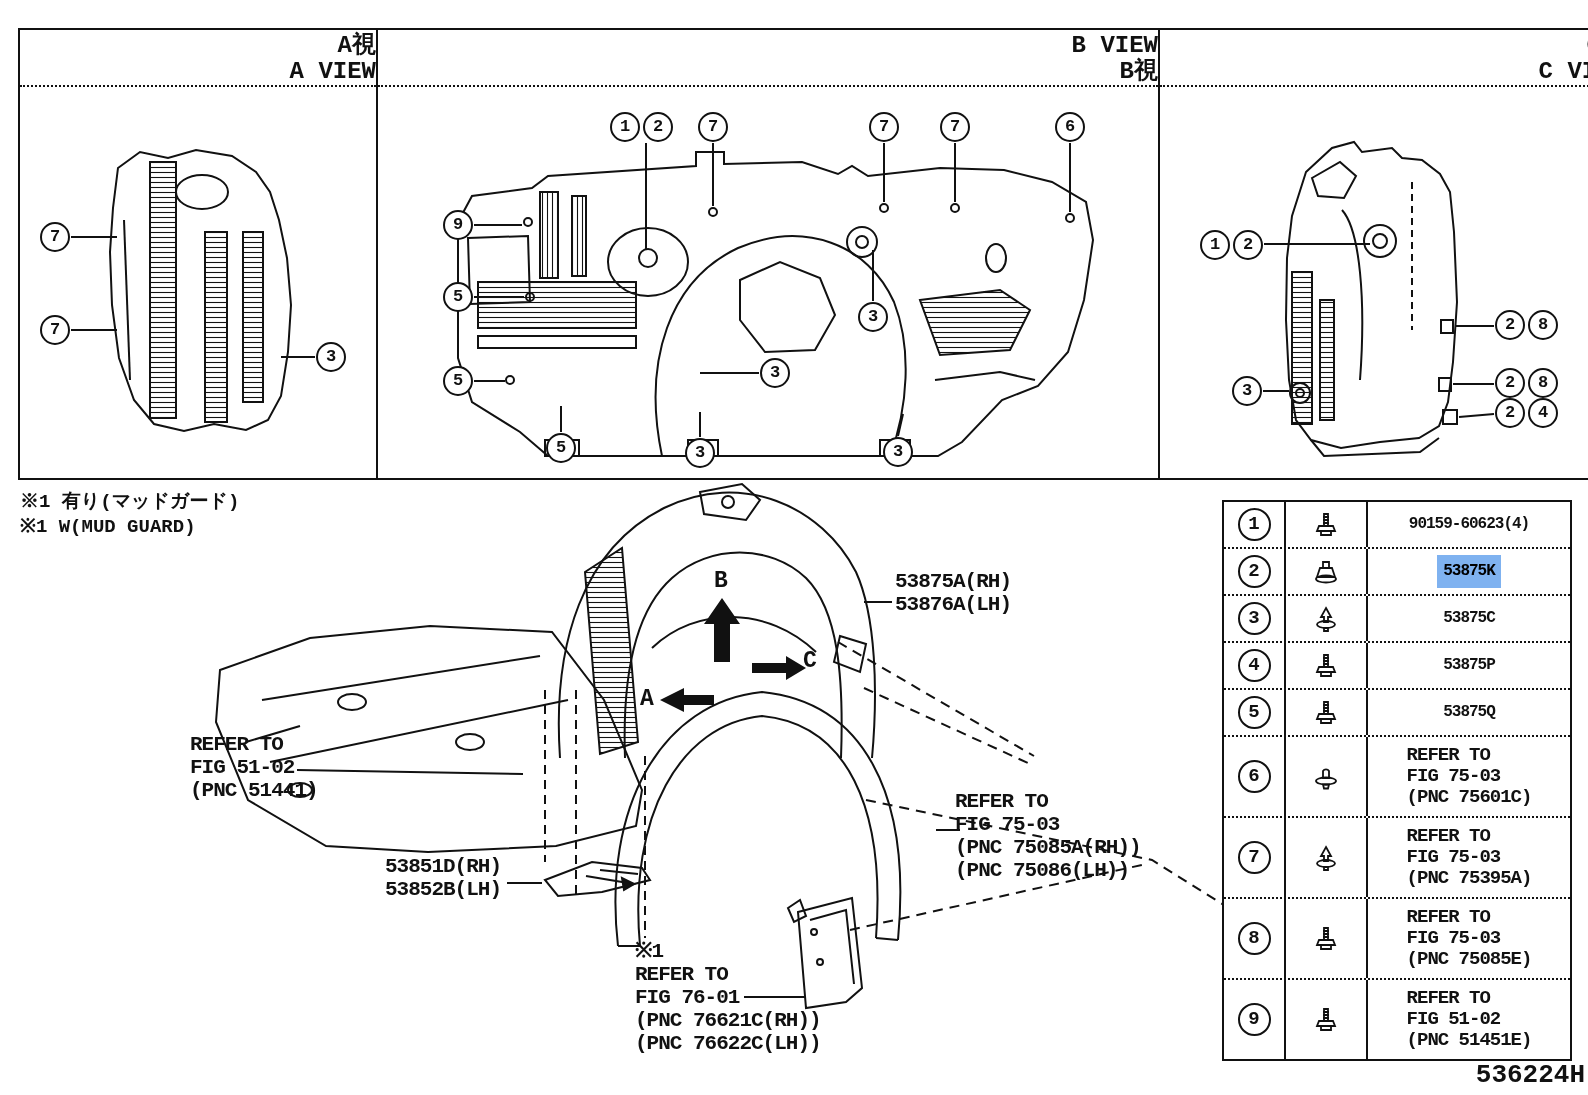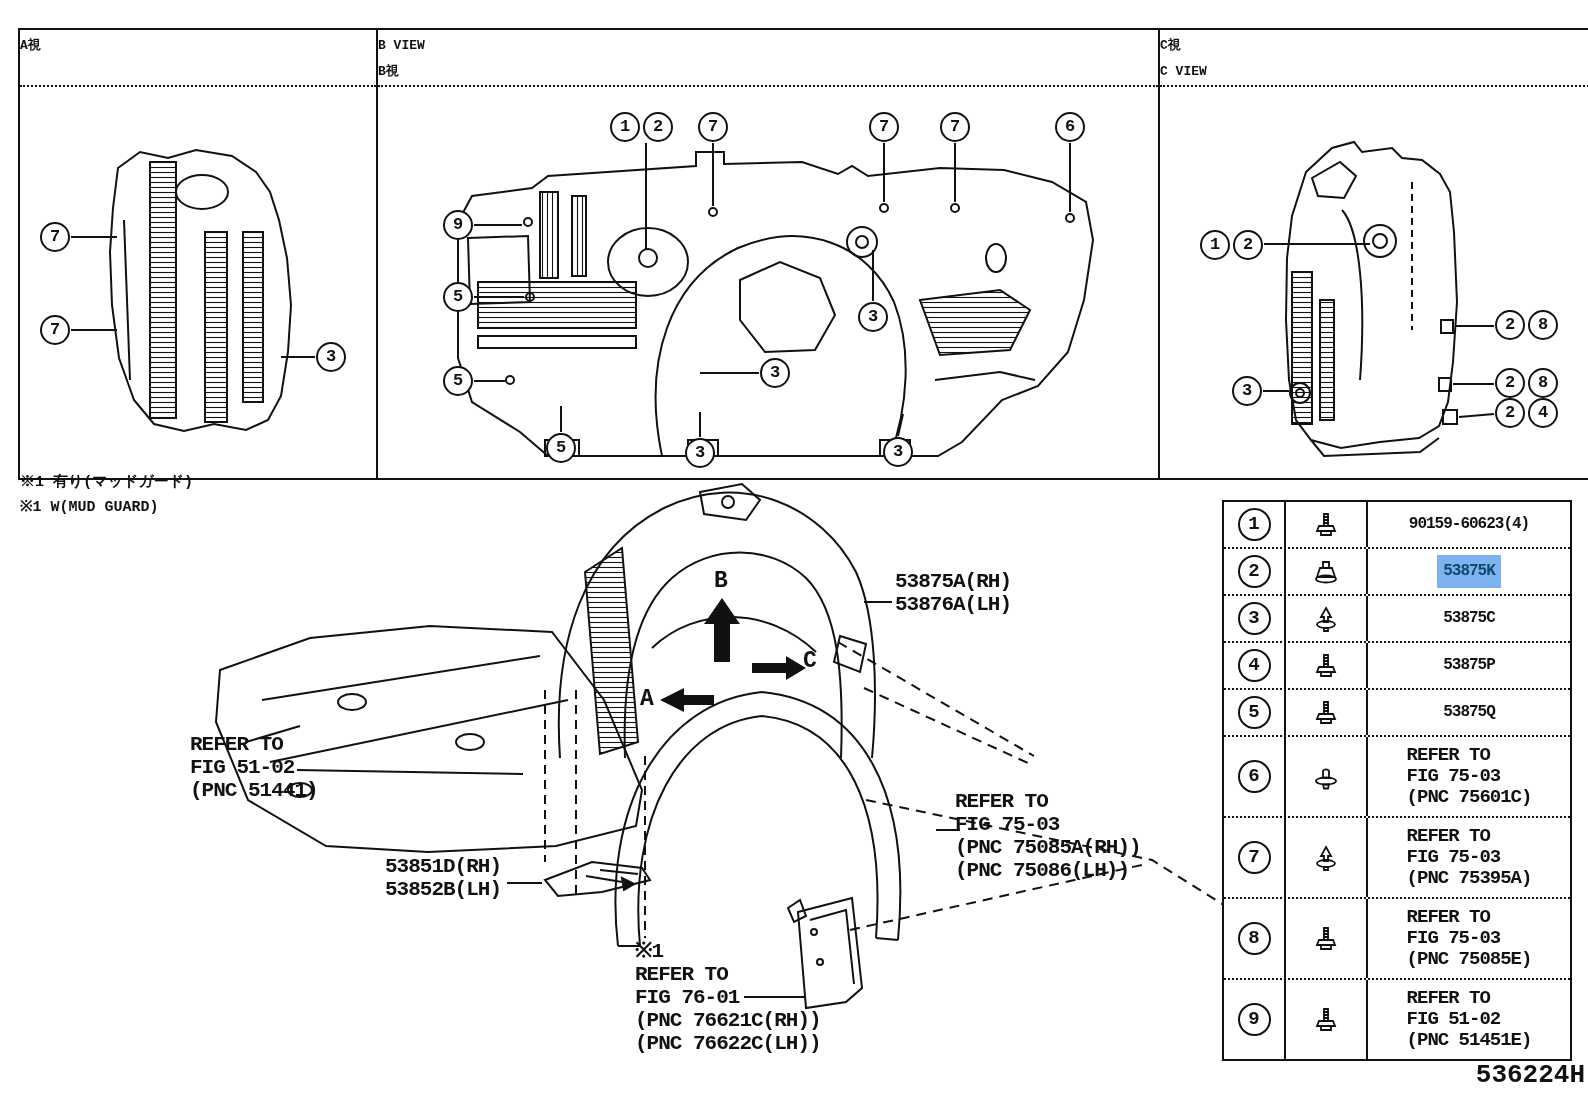--- a/index.html
+++ b/index.html
@@ -1,42 +1,42 @@
 <!DOCTYPE html>
 <html><head>
 <meta charset="utf-8">
 <style>
   html,body{margin:0;padding:0;background:#fff;}
   body{width:1588px;height:1095px;position:relative;overflow:hidden;
        font-family:"Liberation Mono","DejaVu Sans Mono",monospace;color:#111;}
   
   .vbox{position:absolute;top:28px;height:452px;border:2px solid #111;box-sizing:border-box;background:transparent;}
   .vbox .vhead{position:absolute;left:0;top:0;width:100%;height:57px;border-bottom:2px dotted #111;
-       box-sizing:border-box;text-align:left;font-weight:bold;font-size:13px;line-height:26px;padding-top:3px;}
+       box-sizing:border-box;text-align:right;font-weight:bold;font-size:24px;line-height:26px;padding-top:3px;}
   
   .co{position:absolute;width:30px;height:30px;border:2.5px solid #111;border-radius:50%;
       background:#fff;box-sizing:border-box;text-align:center;font-weight:bold;font-size:17px;
       line-height:25px;transform:translate(-50%,-50%);z-index:5;}
   
   .lbl{position:absolute;font-weight:bold;font-size:21px;line-height:23px;letter-spacing:-1px;white-space:pre-line;z-index:4;}
   .dir{position:absolute;font-weight:bold;font-size:23px;z-index:4;}
   
   .ptable{position:absolute;left:1222px;top:500px;width:346px;border:2px solid #111;box-sizing:content-box;background:#fff;z-index:6;}
   .prow{display:flex;align-items:stretch;border-top:2px dotted #111;}
   .prow:first-child{border-top:none;}
   .rshort{height:45px;} .rtall{height:79px;}
   .pc{display:flex;align-items:center;justify-content:center;box-sizing:border-box;}
   .pc1{width:60px;}
   .pc2{width:84px;border-left:2px solid #111;border-right:2px solid #111;}
   .pc3{flex:1;}
   .cnum{width:33px;height:33px;border:2.5px solid #111;border-radius:50%;box-sizing:border-box;
         text-align:center;font-weight:bold;font-size:19px;line-height:28px;}
   .pno{font-weight:bold;font-size:16px;letter-spacing:-1px;white-space:pre-line;text-align:left;line-height:21px;}
-  .hl{background:#7FB2F0;color:#0c4a6e;padding:6px 6px;}
-  .note{position:absolute;left:20px;top:470px;font-weight:bold;font-size:15px;line-height:25px;white-space:pre-line;z-index:4;}
+  .hl{background:#7FB2F0;color:#000000;padding:6px 6px;}
+  .note{position:absolute;left:20px;top:490px;font-weight:bold;font-size:19px;line-height:25px;white-space:pre-line;z-index:4;}
   .footer{position:absolute;left:1460px;top:1060px;width:125px;text-align:right;font-weight:bold;font-size:26px;z-index:4;}
   svg.art{position:absolute;left:0;top:0;z-index:1;}
   .ficon{display:block;}
 </style>
 </head>
 <body>
 
 <svg width="0" height="0" style="position:absolute">
   <defs>
     <g id="sym-screw" stroke="#111" stroke-width="1.8" fill="none">
@@ -59,20 +59,21 @@
       <path d="M10,7 a3.5,3.5 0 0 1 6,0 l0,7 h-6 z"></path>
       <ellipse cx="13" cy="17" rx="10" ry="3.5"></ellipse>
       <path d="M10,20.5 h6 l-1,4 h-4 z"></path>
     </g>
   </defs>
 </svg>
 
 <div class="vbox" style="left:18px;width:360px;">
   <div class="vhead">
     <div>A視</div>
+    <div>A VIEW</div>
   </div>
 </div>
 <div class="vbox" style="left:378px;width:782px;border-left:none;">
   <div class="vhead">
     <div>B VIEW</div>
     <div>B視</div>
   </div>
 </div>
 <div class="vbox" style="left:1160px;width:467px;border-left:none;">
   <div class="vhead">

